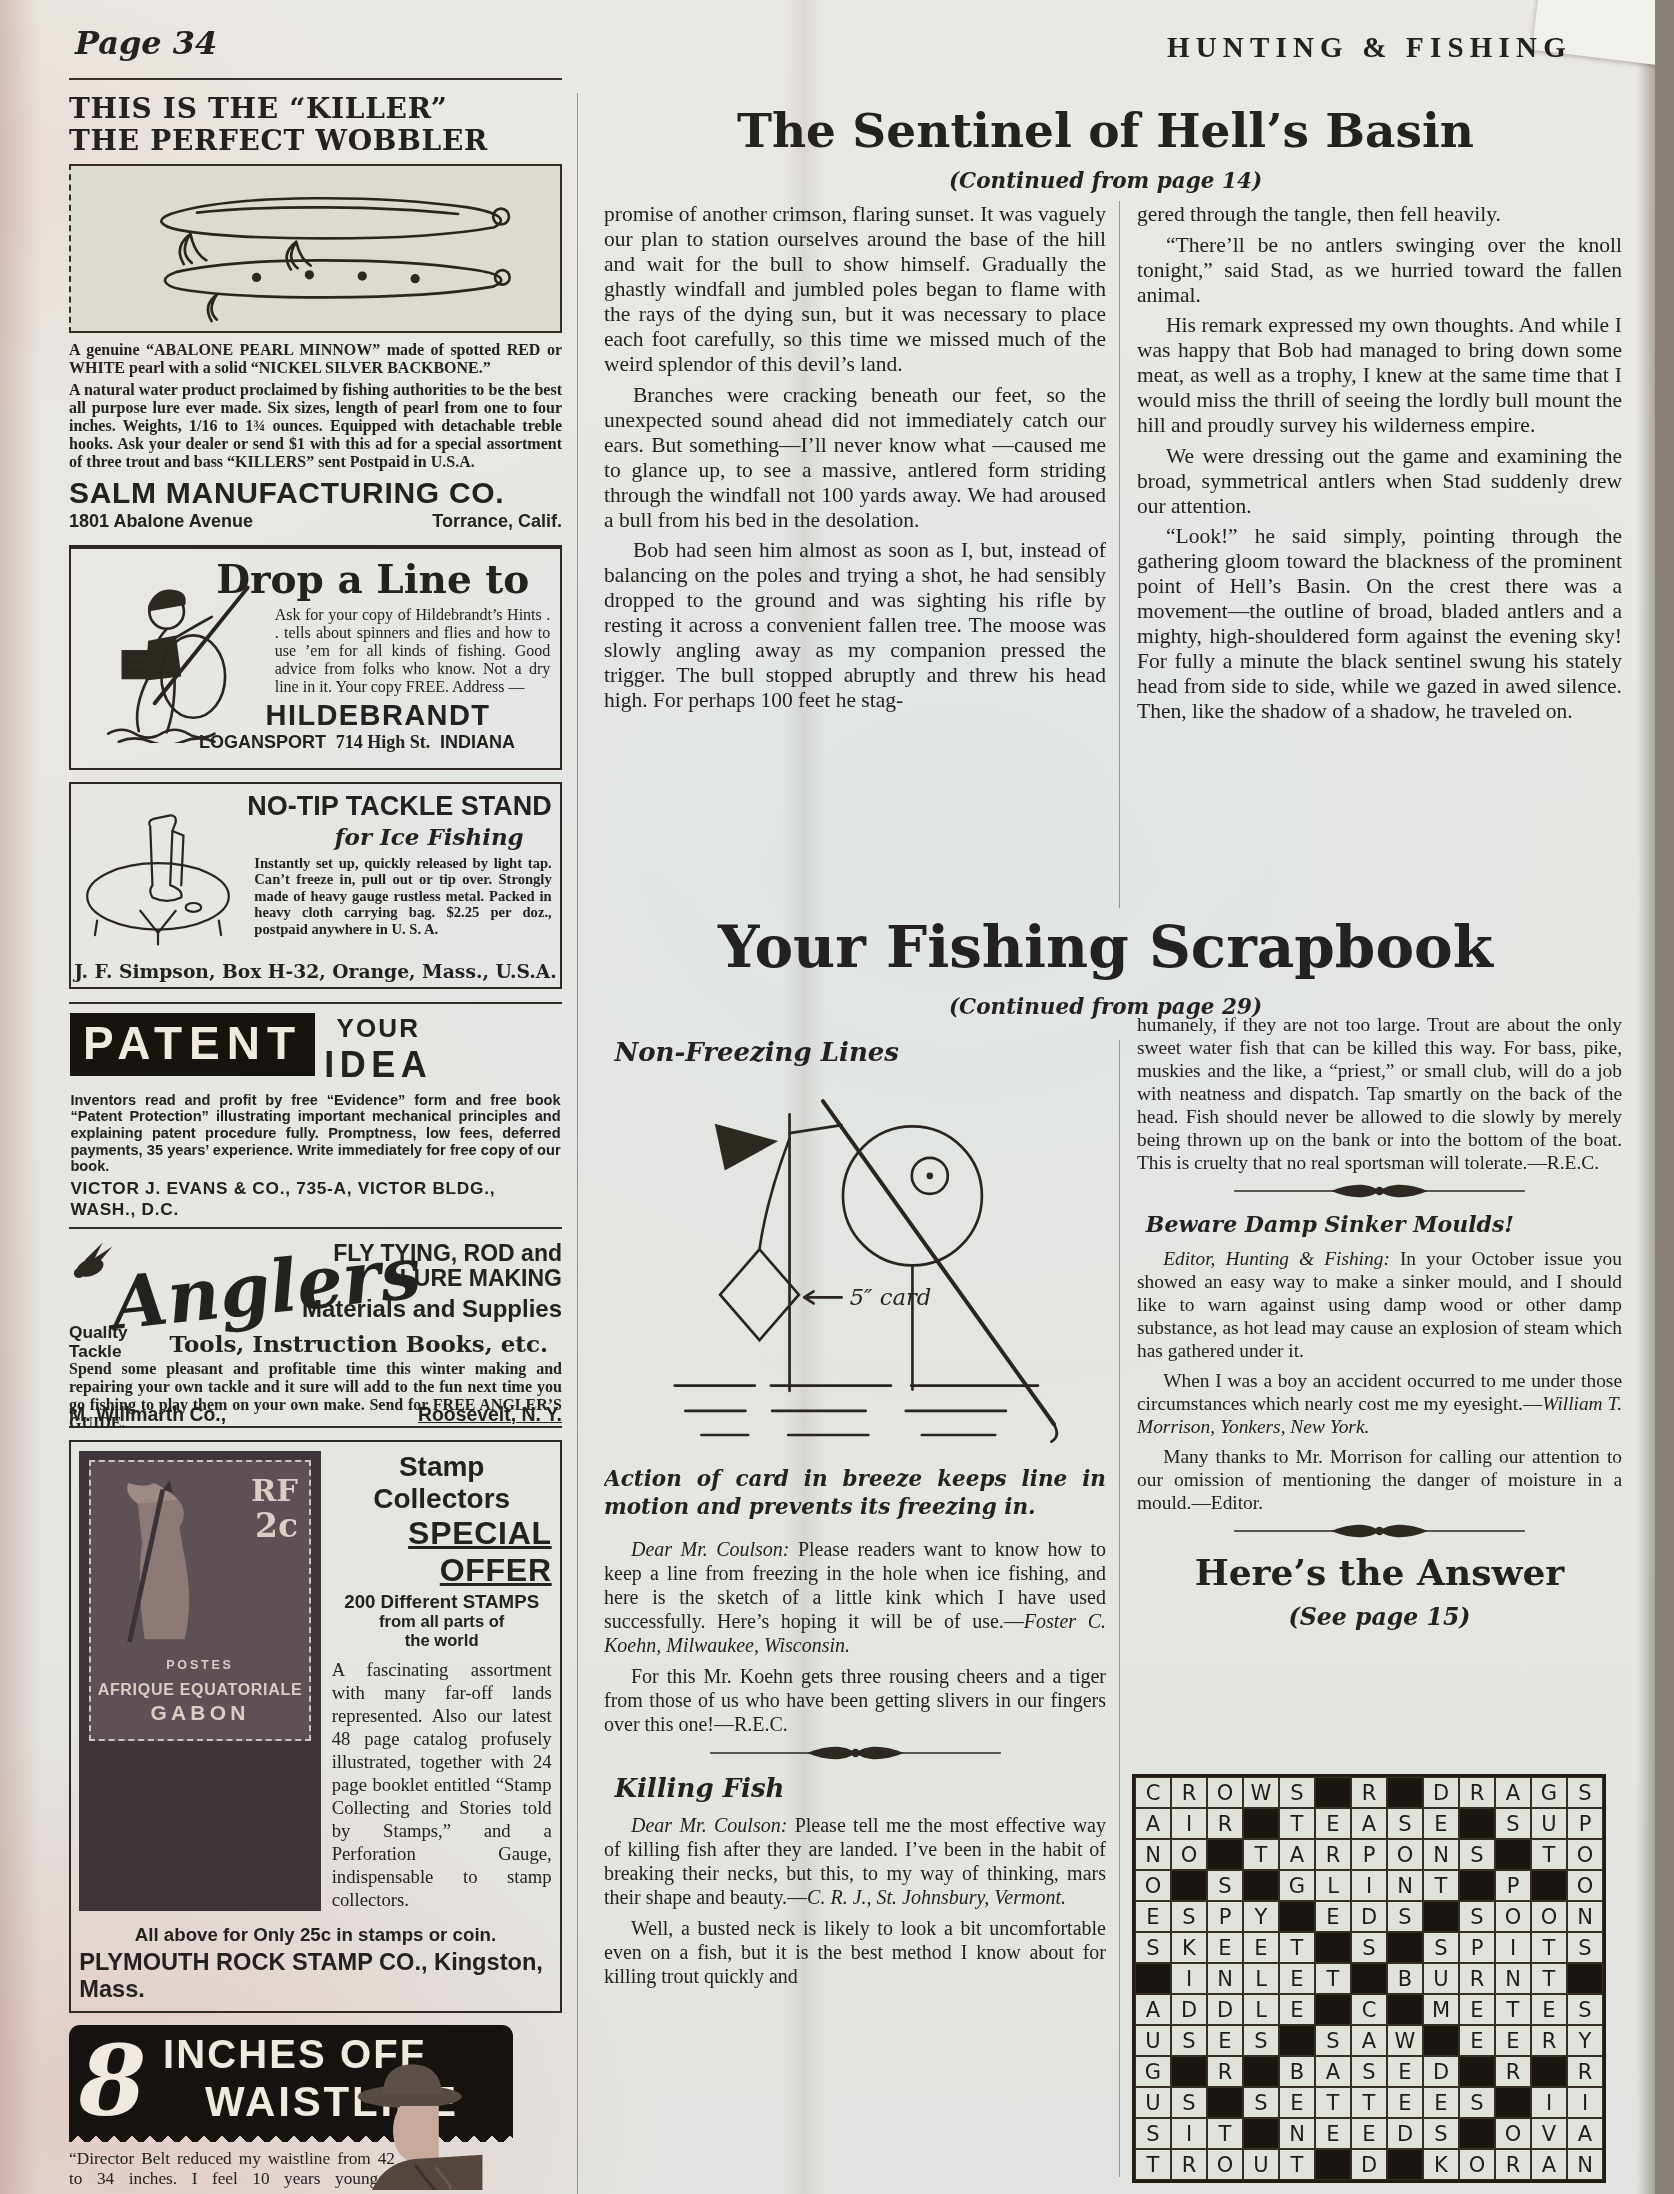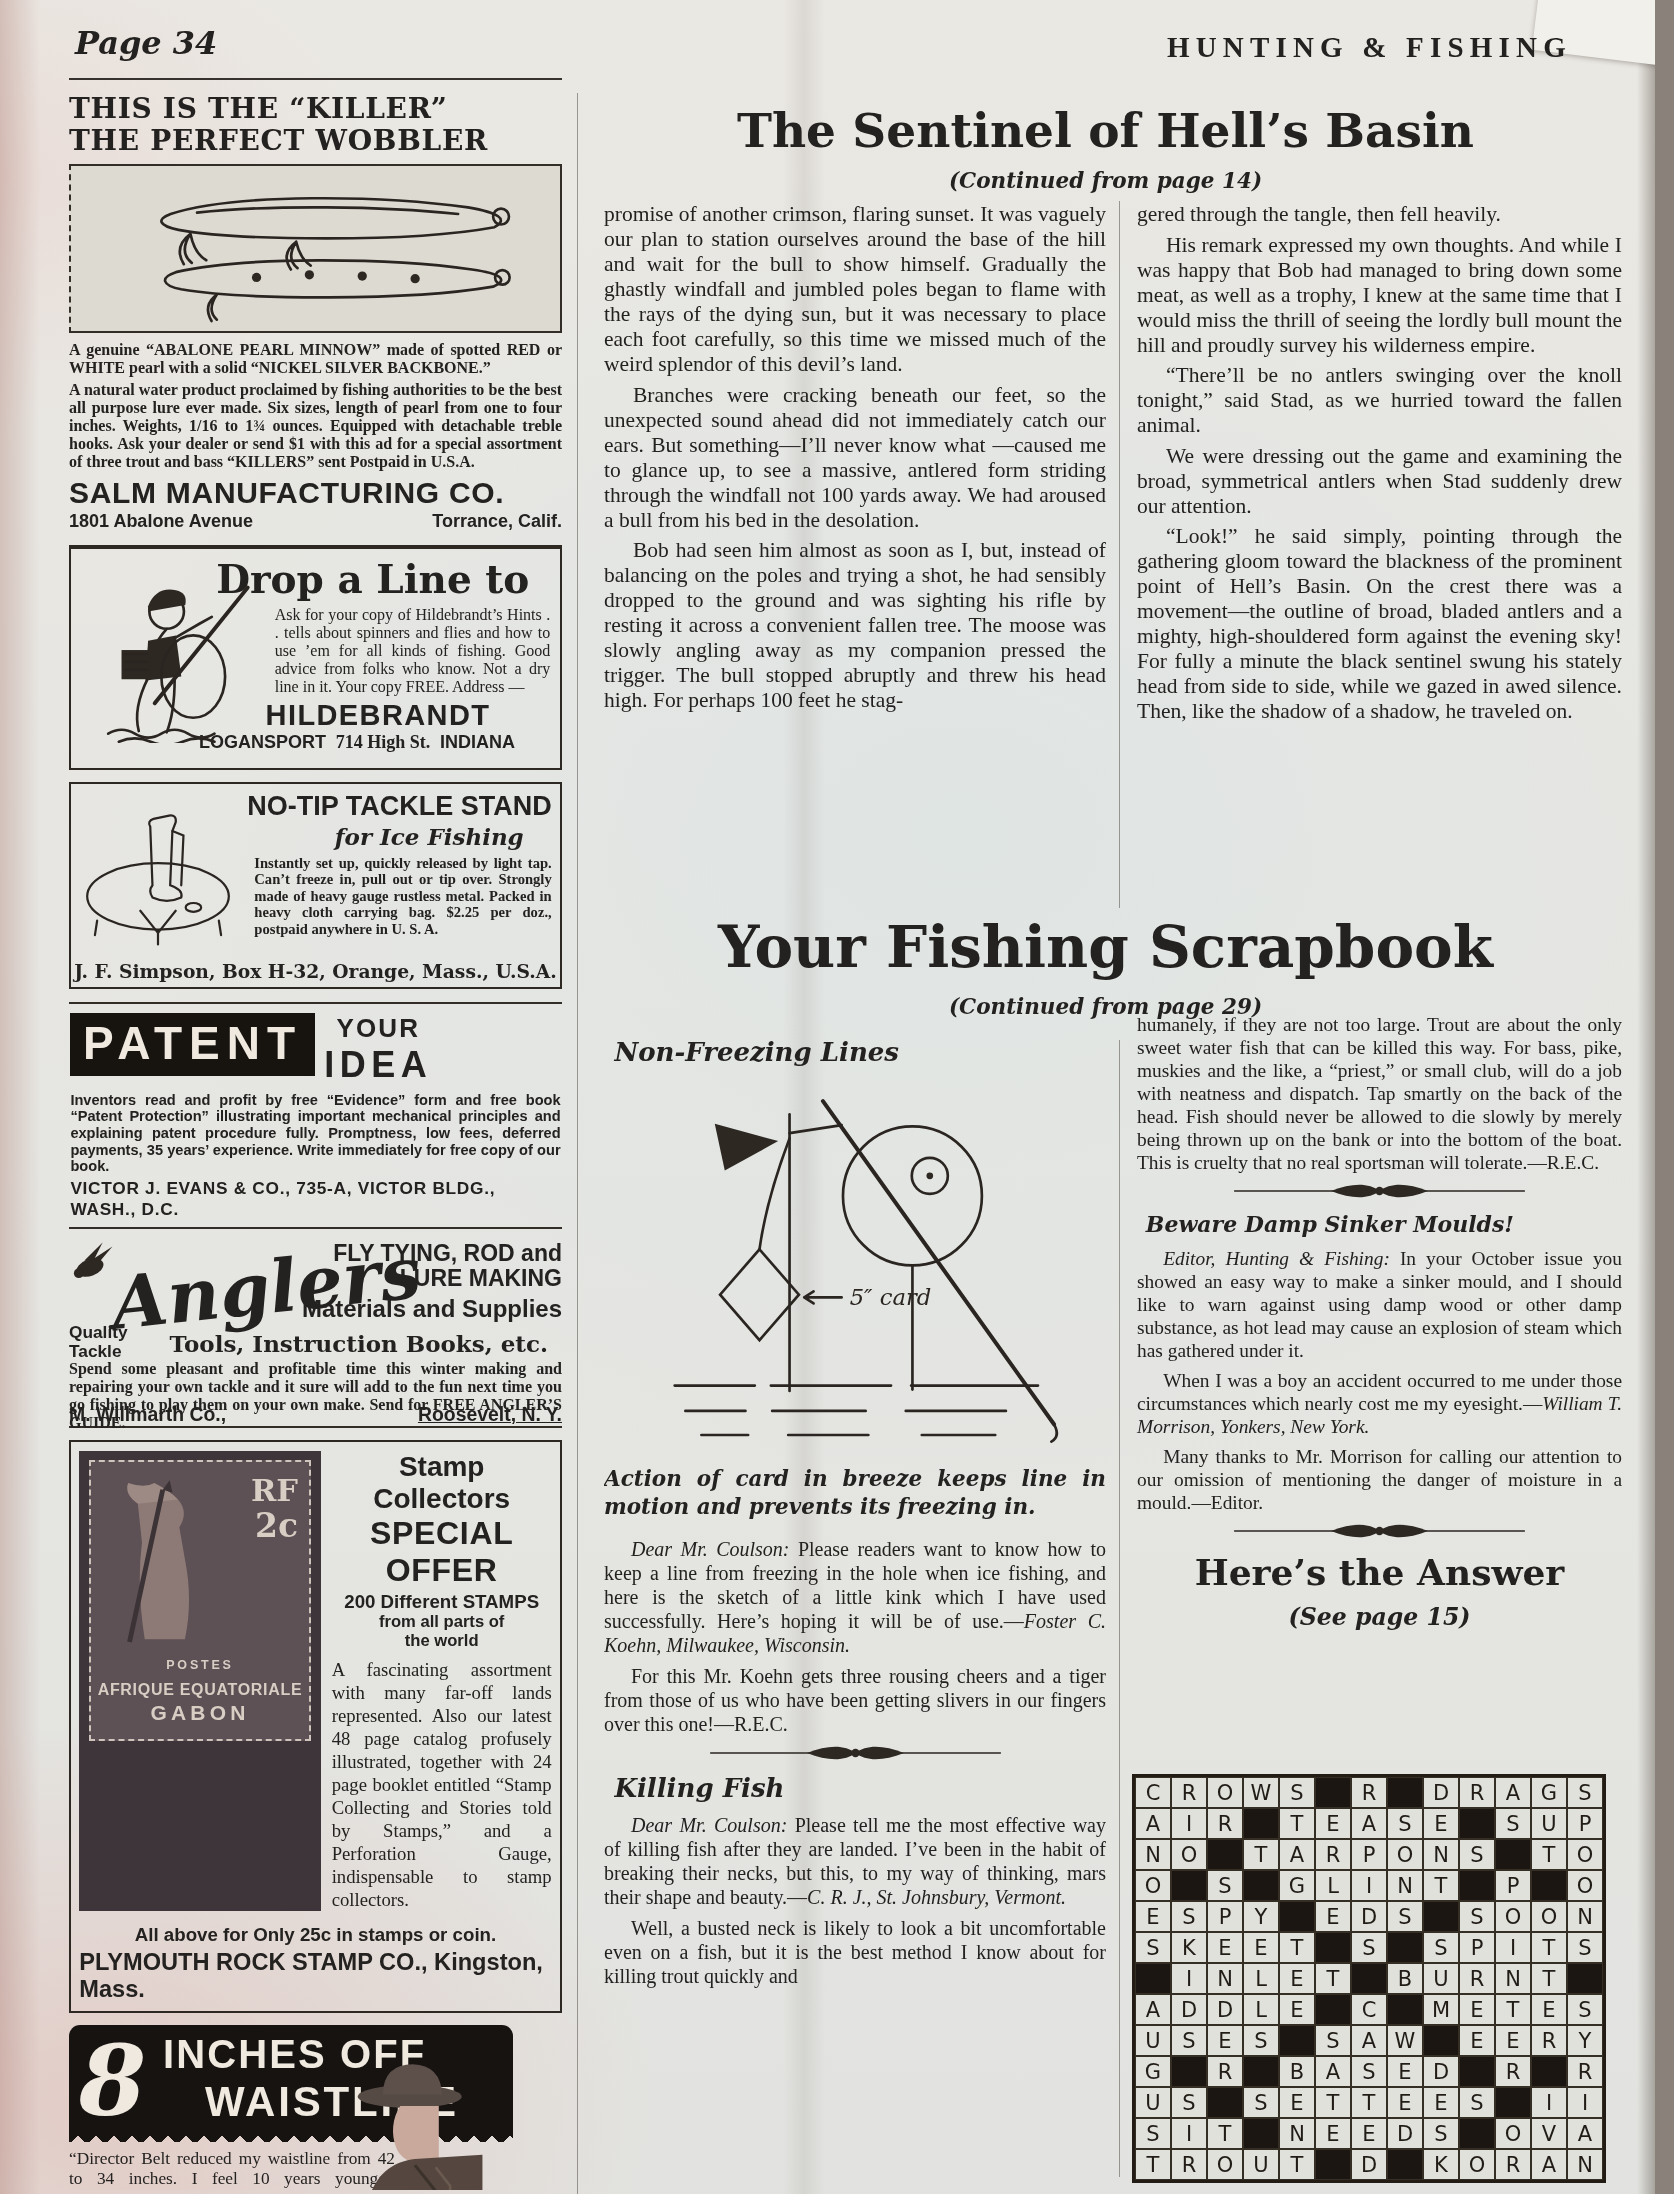--- a/index.html
+++ b/index.html
@@ -73,21 +73,21 @@
   .st-flex{display:flex;gap:11px;}
   .st-stamp{flex:0 0 222px;background:#3d353a;padding:9.7px;}
   .st-inner{height:277px;background:#5d5155;border:2.1px dashed #cfc5bd;position:relative;color:#d9cec4;}
   .st-rf{position:absolute;right:11px;top:9.7px;font:700 30.5px "DejaVu Serif",serif;}
   .st-2c{position:absolute;right:11px;top:44px;font:700 33px "DejaVu Serif",serif;}
   .st-postes{position:absolute;left:0;right:0;bottom:67px;text-align:center;font:700 12.5px "Liberation Sans",sans-serif;letter-spacing:2.8px;}
   .st-l1{position:absolute;left:0;right:0;bottom:40px;text-align:center;font:700 16px "Liberation Sans",sans-serif;letter-spacing:0.7px;}
   .st-l2{position:absolute;left:0;right:0;bottom:14px;text-align:center;font:700 21px "Liberation Sans",sans-serif;letter-spacing:4.2px;}
   .st-right{flex:1;}
   .st-t1{font:800 28px "Liberation Sans",sans-serif;text-align:center;}
-  .st-t2{font:800 32px "Liberation Sans",sans-serif;text-align:center;letter-spacing:0.7px;}
+  .st-t2{font:800 32px "Liberation Sans",sans-serif;text-align:right;letter-spacing:0.7px;text-decoration:underline;}
   .st-s1{font:800 18.7px "Liberation Sans",sans-serif;text-align:center;margin-top:2.8px;}
   .st-s23{font:800 16.6px "Liberation Sans",sans-serif;text-align:center;line-height:18.7px;}
   .st-body{font-size:18.7px;line-height:23px;text-align:justify;margin-top:7px;}
   .st-offer{text-align:center;font:800 18.7px "Liberation Sans",sans-serif;margin-top:13px;}
   .st-co{text-align:left;font:800 23.6px "Liberation Sans",sans-serif;margin-top:2.8px;}
 
   .ad-wl{position:relative;height:419px;background:radial-gradient(347px 291px at 20% 80%, rgba(226,176,168,.45), transparent 70%);}
   .wl-header{position:relative;background:#171310;border-radius:11px 11px 0 0;color:#efe9e0;height:104px;width:444px;}
   .wl-8{position:absolute;left:9.7px;top:-1.4px;font:italic 800 97px "DejaVu Serif",serif;}
   .wl-inches{position:absolute;left:94px;top:7px;font:800 40px "Liberation Sans",sans-serif;letter-spacing:2.1px;}
@@ -323,22 +323,22 @@
     <h1>The Sentinel of Hell’s Basin</h1>
     <div class="cont">(Continued from page 14)</div>
   </div>
   <div class="article" style="left:604px;top:202px;width:502px;">
       <p>promise of another crimson, flaring sunset.  It was vaguely our plan to station ourselves around the base of the hill and wait for the bull to show himself.  Gradually the ghastly windfall and jumbled poles began to flame with the rays of the dying sun, but it was necessary to place each foot carefully, so this time we missed much of the weird splendor of this devil’s land.</p>
       <p>Branches were cracking beneath our feet, so the unexpected sound ahead did not immediately catch our ears.  But something—I’ll never know what —caused me to glance up, to see a massive, antlered form striding through the windfall not 100 yards away.  We had aroused a bull from his bed in the desolation.</p>
       <p>Bob had seen him almost as soon as I, but, instead of balancing on the poles and trying a shot, he had sensibly dropped to the ground and was sighting his rifle by resting it across a convenient fallen tree.  The moose was slowly angling away as my companion pressed the trigger.  The bull stopped abruptly and threw his head high.  For perhaps 100 feet he stag-</p>
     </div>
   <div class="article" style="left:1137px;top:202px;width:485px;">
       <p>gered through the tangle, then fell heavily.</p>
+      <p>“There’ll be no antlers swinging over the knoll tonight,” said Stad, as we hurried toward the fallen animal.</p>
       <p>His remark expressed my own thoughts.  And while I was happy that Bob had managed to bring down some meat, as well as a trophy, I knew at the same time that I would miss the thrill of seeing the lordly bull mount the hill and proudly survey his wilderness empire.</p>
-      <p>“There’ll be no antlers swinging over the knoll tonight,” said Stad, as we hurried toward the fallen animal.</p>
       <p>We were dressing out the game and examining the broad, symmetrical antlers when Stad suddenly drew our attention.</p>
       <p>“Look!” he said simply, pointing through the gathering gloom toward the blackness of the prominent point of Hell’s Basin.  On the crest there was a movement—the outline of broad, bladed antlers and a mighty, high-shouldered form against the evening sky!  For fully a minute the black sentinel swung his stately head from side to side, while we gazed in awed silence.  Then, like the shadow of a shadow, he traveled on.</p>
     </div>
 
   <div class="scrap-head">
     <h1>Your Fishing Scrapbook</h1>
     <div class="cont">(Continued from page 29)</div>
   </div>
 
   <div class="mid-col">

